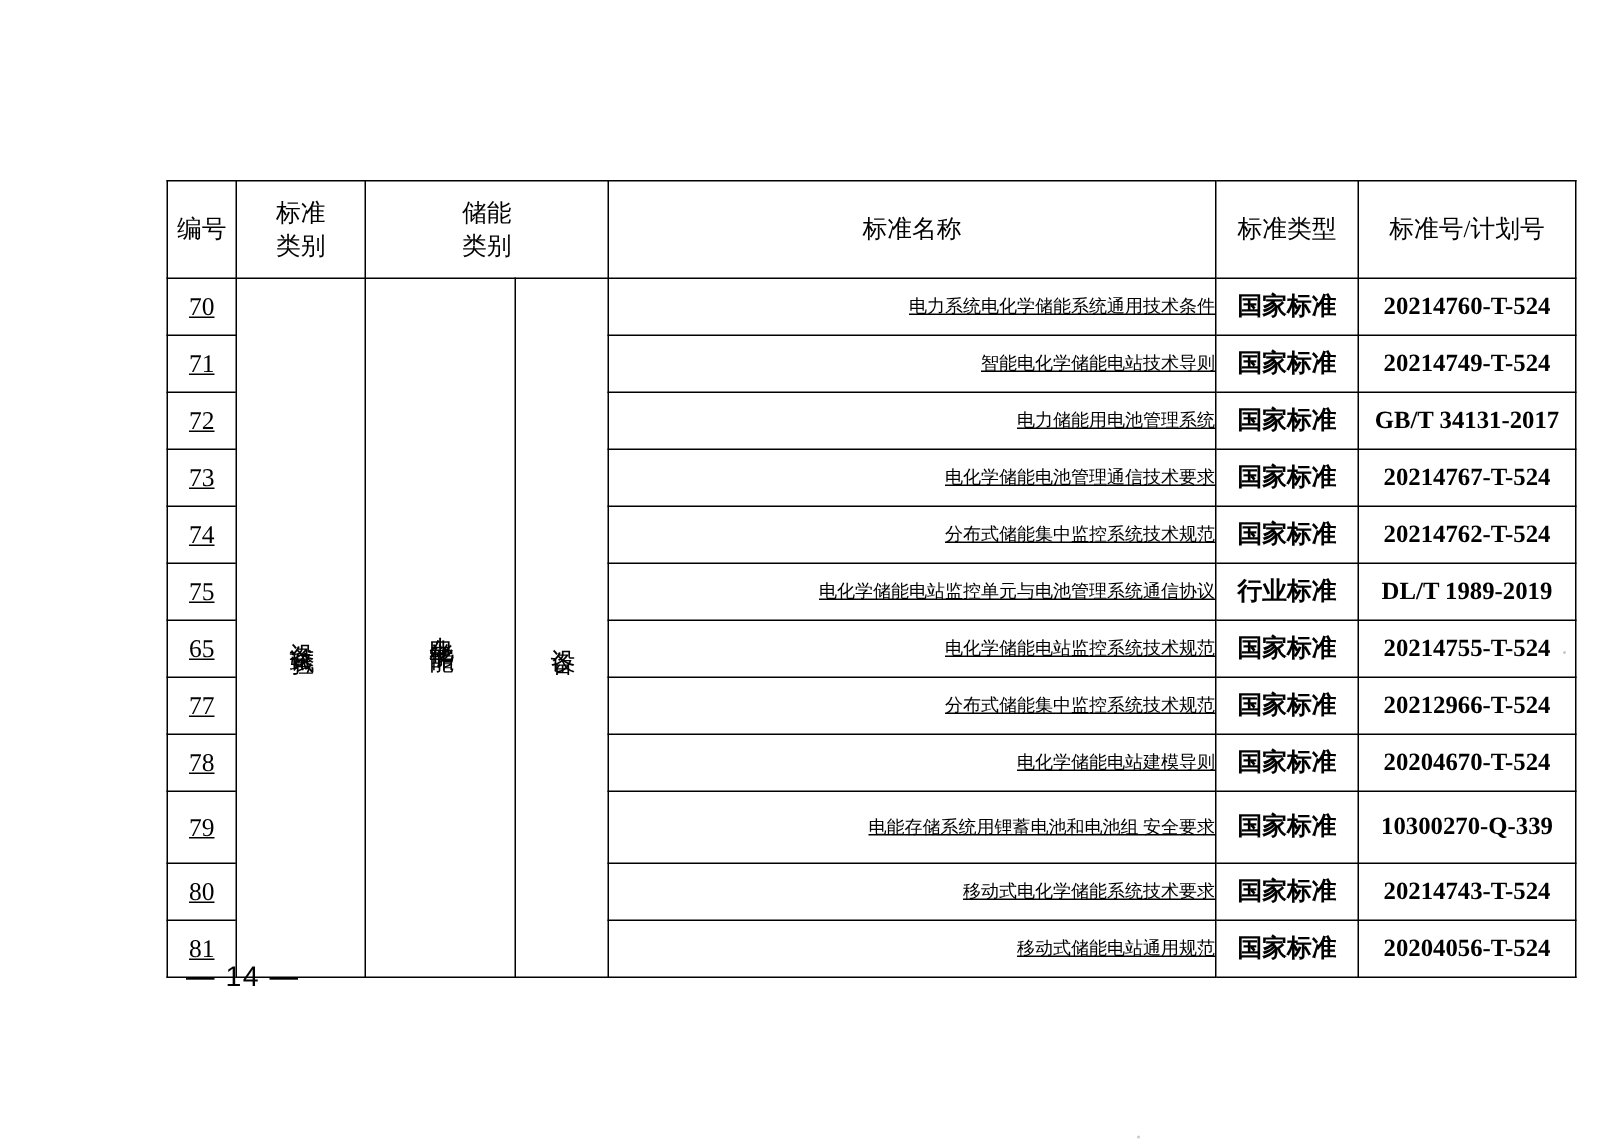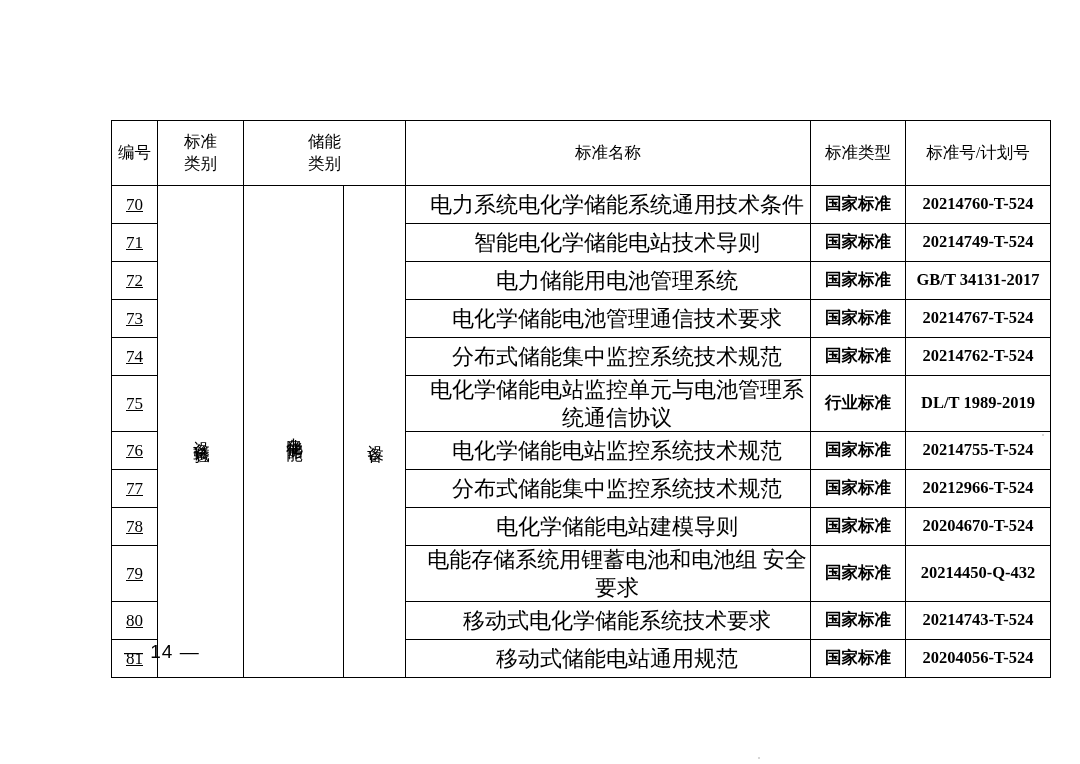--- a/index.html
+++ b/index.html
@@ -61,23 +61,24 @@
     display: block;
     line-height: 1.35;
   }
   tbody td.num {
     text-align: center;
     height: 37px;
     font-size: 17px;
     text-decoration: underline;
   }
   tbody td.name {
-    text-align: center;
+    text-align: right;
     padding-left: 18px;
-    font-size: 22px;
+    font-size: 12px;
+    text-decoration: underline;
   }
   tbody td.type,
   tbody td.code {
     text-align: center;
     font-size: 16.5px;
     font-weight: bold;
   }
   td.vert-cat,
   td.vert-stor,
   td.vert-sub {
@@ -189,42 +190,42 @@
           <td class="type">国家标准</td>
           <td class="code">20214762-T-524</td>
         </tr>
         <tr>
           <td class="num">75</td>
           <td class="name">电化学储能电站监控单元与电池管理系统通信协议</td>
           <td class="type">行业标准</td>
           <td class="code">DL/T 1989-2019</td>
         </tr>
         <tr>
-          <td class="num">76</td>
+          <td class="num">65</td>
           <td class="name">电化学储能电站监控系统技术规范</td>
           <td class="type">国家标准</td>
           <td class="code">20214755-T-524</td>
         </tr>
         <tr>
           <td class="num">77</td>
           <td class="name">分布式储能集中监控系统技术规范</td>
           <td class="type">国家标准</td>
           <td class="code">20212966-T-524</td>
         </tr>
         <tr>
           <td class="num">78</td>
           <td class="name">电化学储能电站建模导则</td>
           <td class="type">国家标准</td>
           <td class="code">20204670-T-524</td>
         </tr>
         <tr>
           <td class="num" style="height:47px">79</td>
           <td class="name">电能存储系统用锂蓄电池和电池组  安全要求</td>
           <td class="type">国家标准</td>
-          <td class="code">20214450-Q-432</td>
+          <td class="code">10300270-Q-339</td>
         </tr>
         <tr>
           <td class="num">80</td>
           <td class="name">移动式电化学储能系统技术要求</td>
           <td class="type">国家标准</td>
           <td class="code">20214743-T-524</td>
         </tr>
         <tr>
           <td class="num">81</td>
           <td class="name">移动式储能电站通用规范</td>

